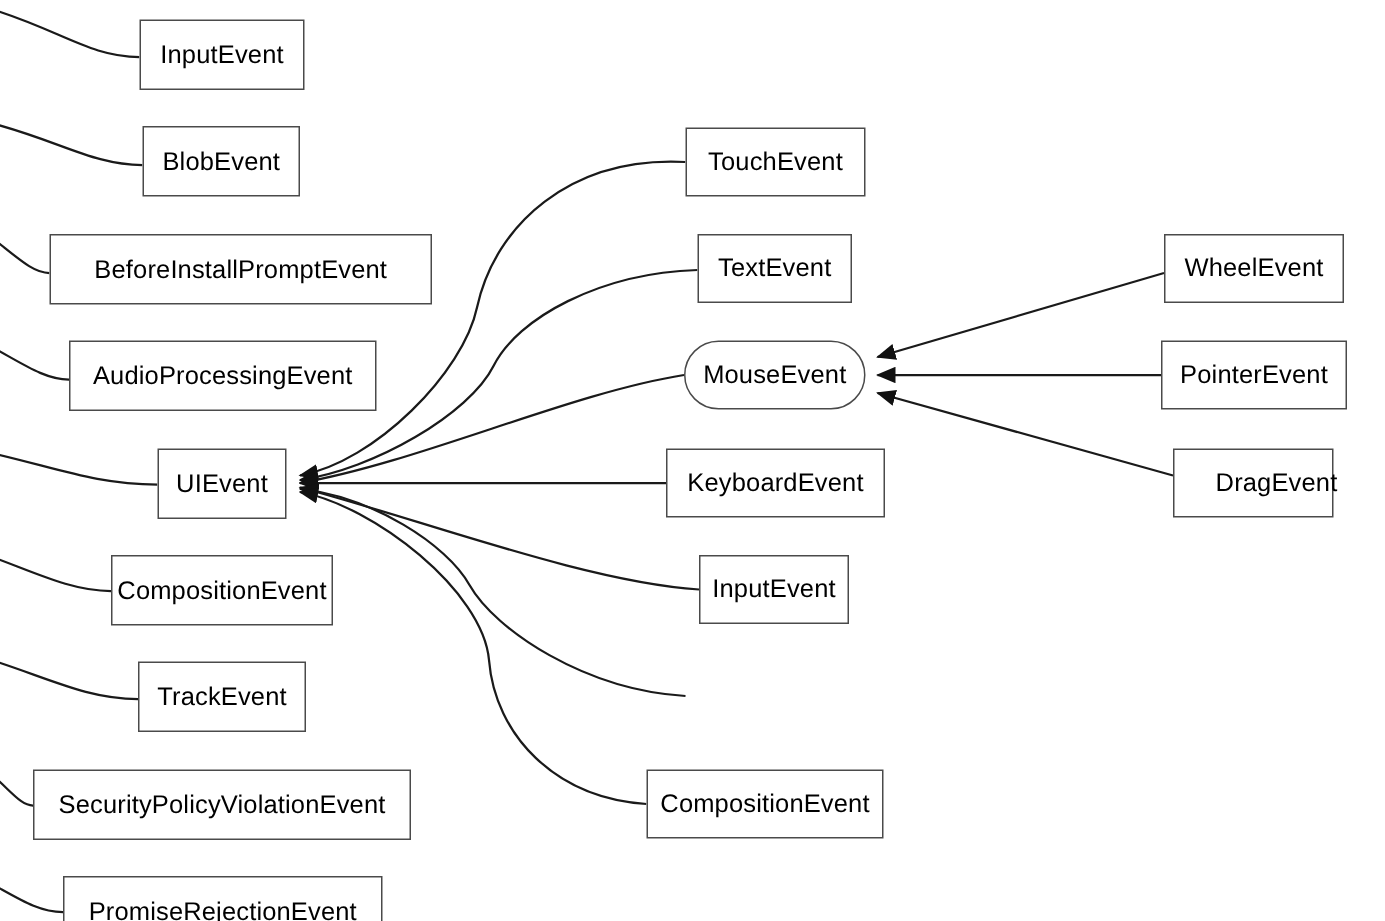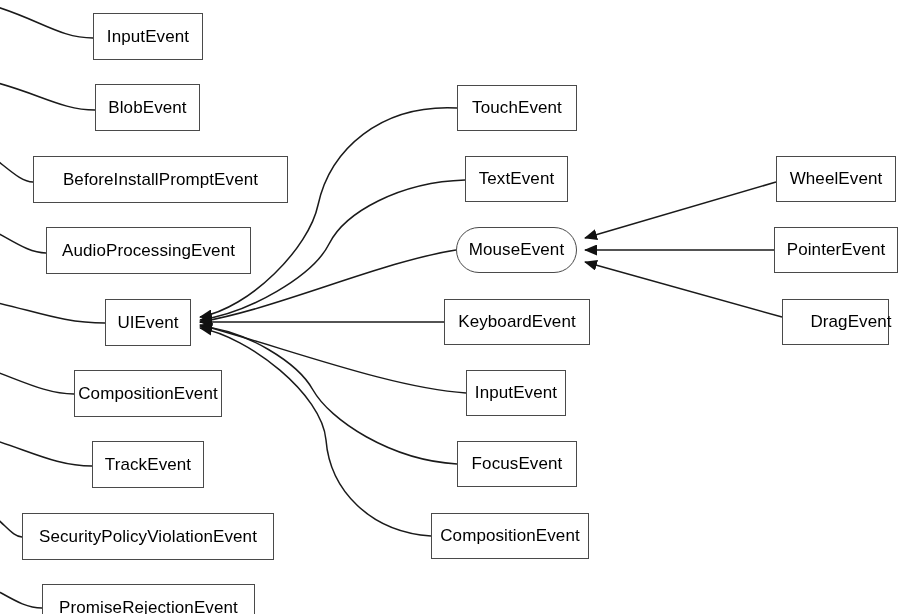--- a/index.html
+++ b/index.html
@@ -143,23 +143,20 @@
     </div>
 
     <div class="node" style="left:444px; top:299px; width:146px; height:46px;">
       <span class="node-label">KeyboardEvent</span>
     </div>
 
     <div class="node" style="left:466px; top:370px; width:100px; height:46px;text-align:right;">
       <span class="node-label">InputEvent</span>
     </div>
 
-    <div class="node" style="left:457px; top:441px; width:120px; height:46px;">
-      <span class="node-label">FocusEvent</span>
-    </div>
 
     <div class="node" style="left:431px; top:513px; width:158px; height:46px;">
       <span class="node-label">CompositionEvent</span>
     </div>
 
     <div class="node" style="left:776px; top:156px; width:120px; height:46px;">
       <span class="node-label">WheelEvent</span>
     </div>
 
     <div class="node" style="left:774px; top:227px; width:124px; height:46px;">

